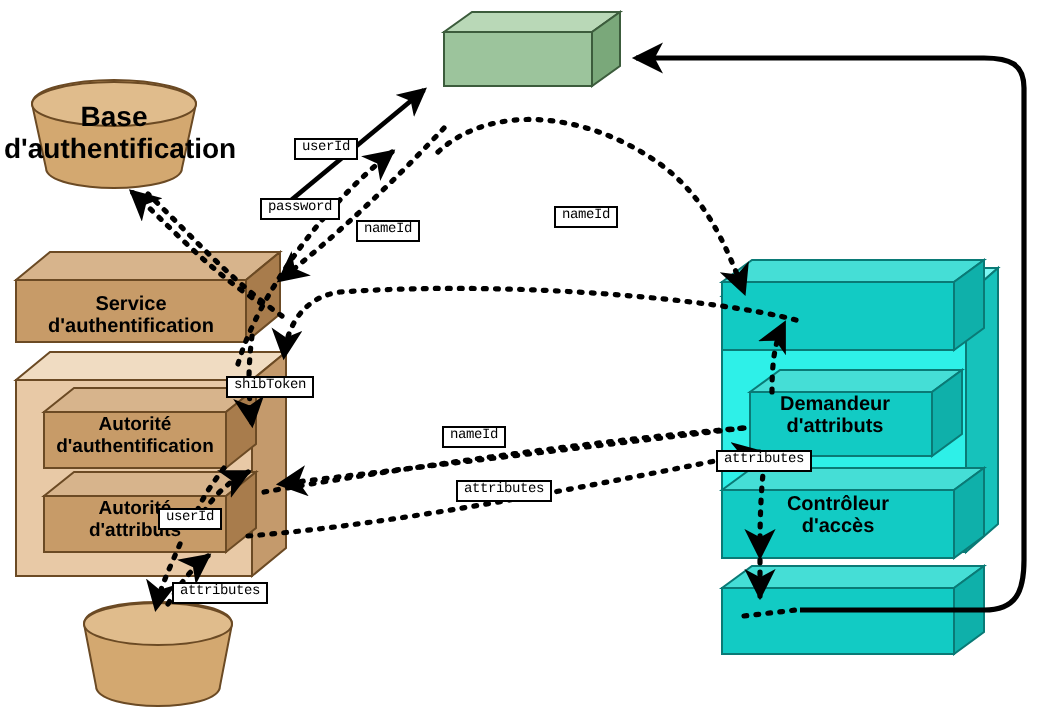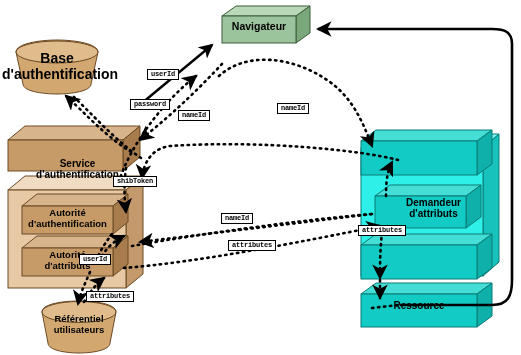--- a/index.html
+++ b/index.html
@@ -32,21 +32,21 @@
     line-height: 1.12;
     pointer-events: none;
     white-space: pre-line;
   }
   .edge-label {
     position: absolute;
     background: #ffffff;
     border: 1.4px solid #000000;
     color: #000000;
     font-family: "Liberation Mono", monospace;
-    font-weight: bold;
+    font-weight: normal;
     font-size: 7px;
     letter-spacing: -0.2px;
     padding: 1px 3px 1px 3px;
     line-height: 1;
     white-space: nowrap;
   }
 </style>
 </head>
 <body>
 
@@ -160,53 +160,51 @@
 
     <path d="M84,302 C90,292 96,284 104,278" fill="none" stroke="#000000" stroke-width="2.6" stroke-dasharray="1.4 4.6" stroke-linecap="round" marker-end="url(#arrowBlack)"></path>
 
     <path d="M382,232 C380,250 380,264 380,278" fill="none" stroke="#000000" stroke-width="2.6" stroke-dasharray="1.4 4.6" stroke-linecap="round" marker-end="url(#arrowBlack)"></path>
 
     <path d="M380,280 L380,298" fill="none" stroke="#000000" stroke-width="2.6" stroke-dasharray="1.4 4.6" stroke-linecap="round" marker-end="url(#arrowBlack)"></path>
 
     <path d="M372,308 L398,305" fill="none" stroke="#000000" stroke-width="2.6" stroke-dasharray="1.4 4.6" stroke-linecap="round"></path>
   </svg>
 
-  <div class="node-label" style="left:222px; top:21px; width:74px; font-size:10.5px;">Navigateur</div>
 
   <div class="node-label" style="left:2px; top:51px; width:110px; font-size:14px;">Base
 d'authentification</div>
 
-  <div class="node-label" style="left:8px; top:158px; width:115px; font-size:10px;margin-left:12px;">Service
+  <div class="node-label" style="left:8px; top:147px; width:115px; font-size:10px;">Service
 d'authentification</div>
 
   <div class="node-label" style="left:20px; top:208px; width:95px; font-size:9.5px;text-align:center;">Autorité
 d'authentification</div>
 
   <div class="node-label" style="left:20px; top:250px; width:95px; font-size:9.5px;">Autorité
 d'attributs</div>
 
-  <div class="node-label" style="left:31px; top:314px; width:96px; font-size:9.5px;">Référentiel
-utilisateurs</div>
-
-
-  <div class="node-label" style="left:388px; top:197px; width:91px; font-size:10px;">Demandeur
+
+
+  <div class="node-label" style="left:372px; top:197px; width:91px; font-size:10px;">Demandeur
 d'attributs</div>
 
-
-  <div class="node-label" style="left:361px; top:300px; width:116px; font-size:10px;">Ressource</div>
+  <div class="node-label" style="left:361px; top:247px; width:116px; font-size:10px;">Contrôleur
+d'accès</div>
+
 
   <div class="edge-label" style="left:147px; top:69px;">userId</div>
 
   <div class="edge-label" style="left:130px; top:99px;">password</div>
 
   <div class="edge-label" style="left:178px; top:110px;">nameId</div>
 
   <div class="edge-label" style="left:277px; top:103px;">nameId</div>
 
-  <div class="edge-label" style="left:113px; top:176px;">shibToken</div>
+  <div class="edge-label" style="left:113px; top:188px;">shibToken</div>
 
   <div class="edge-label" style="left:221px; top:213px;">nameId</div>
 
   <div class="edge-label" style="left:228px; top:240px;">attributes</div>
 
   <div class="edge-label" style="left:79px; top:254px;">userId</div>
 
   <div class="edge-label" style="left:86px; top:291px;">attributes</div>
 
   <div class="edge-label" style="left:358px; top:225px;">attributes</div>

